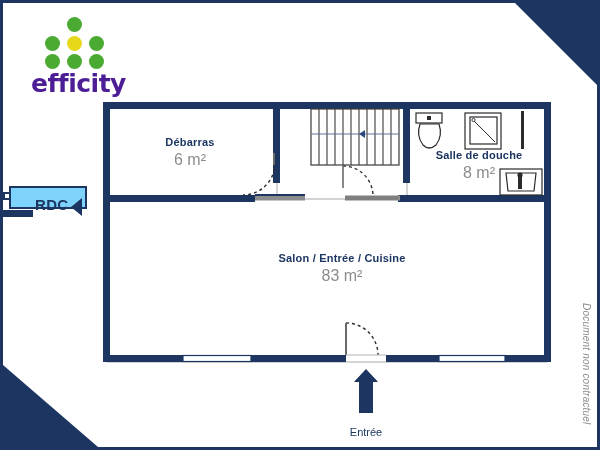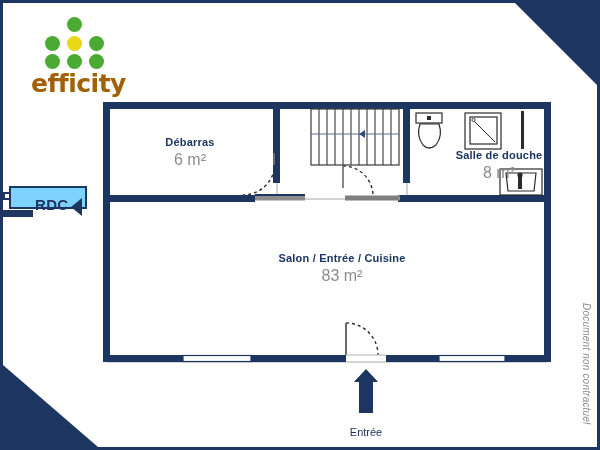--- a/index.html
+++ b/index.html
@@ -56,21 +56,21 @@
     width: 15px;
     height: 15px;
     border-radius: 50%;
     background: #4aaa32;
   }
   .dot.yellow { background: #e8d81a; }
   .logo-word {
     font-family: "DejaVu Sans", sans-serif;
     font-size: 25px;
     font-weight: 700;
-    color: #a16207;
+    color: #4c1d95;
     letter-spacing: -0.5px;
     margin-top: 2px;
     line-height: 1;
   }
 
   
   .rdc-tab {
     position: absolute;
     left: 6px;
     top: 183px;
@@ -308,21 +308,21 @@
     <rect x="356" y="378" width="14" height="32" fill="#1d3661"></rect>
     <polygon points="363,366 375,379 351,379" fill="#1d3661"></polygon>
 
   </svg>
 
   <div class="room-label" style="left:187px; top:133px;text-align:center;">
     <div class="room-name">Débarras</div>
     <div class="room-area">6 m²</div>
   </div>
 
-  <div class="room-label" style="left:476px; top:146px;margin-left:20px;">
+  <div class="room-label" style="left:476px; top:146px;">
     <div class="room-name">Salle de douche</div>
     <div class="room-area">8 m²</div>
   </div>
 
   <div class="room-label" style="left:339px; top:249px;">
     <div class="room-name">Salon / Entrée / Cuisine</div>
     <div class="room-area">83 m²</div>
   </div>
 
   <div class="entry-label" style="left:363px; top:423px;">Entrée</div>

